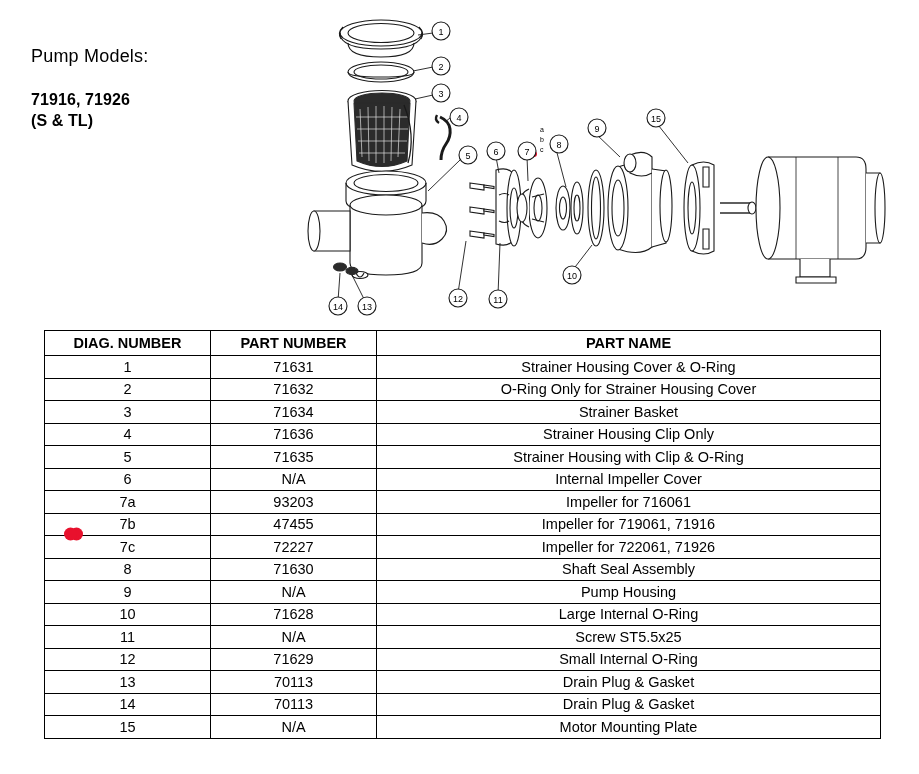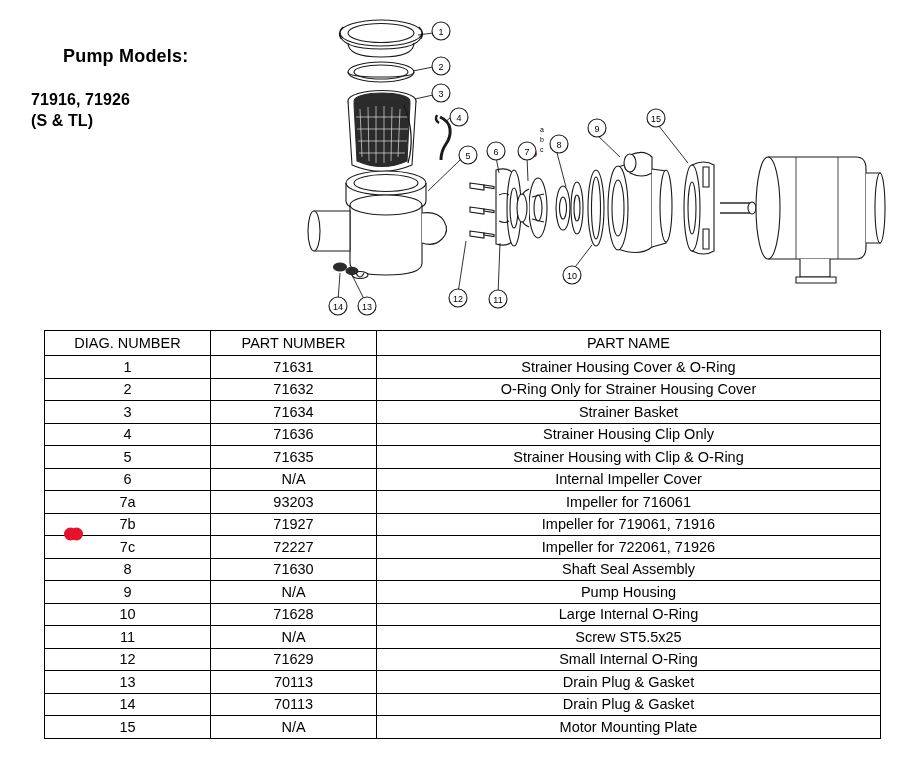--- a/index.html
+++ b/index.html
@@ -18,24 +18,23 @@
 
   
   #heading {
     position: absolute;
     left: 31px;
     top: 46px;
     width: 300px;
   }
   #heading .title {
     font-size: 18px;
-    font-weight: bold;
+    font-weight: normal;
     letter-spacing: 0.2px;
     margin-bottom: 22px;
-    margin-left: 32px;
   }
   #heading .models-line {
     font-size: 16px;
     font-weight: bold;
     line-height: 21px;
     letter-spacing: 0.1px;
   }
 
   
   #diagram {
@@ -61,21 +60,21 @@
   }
   table.parts th, table.parts td {
     border: 1px solid #000000;
     text-align: center;
     font-size: 14.5px;
     height: 21.5px;
     padding: 0;
     line-height: 20px;
   }
   table.parts th {
-    font-weight: normal;
+    font-weight: bold;
     font-size: 14.5px;
     height: 24px;
   }
   col.c-diag { width: 166px; }
   col.c-part { width: 166px; }
   col.c-name { width: 504px; }
 
   .cell-inner {
     position: relative;
     display: block;
@@ -399,21 +398,21 @@
           <td>
             <span class="cell-inner">93203</span>
           </td>
           <td>Impeller for 716061</td>
         </tr>
         <tr>
           <td>
             <span class="cell-inner">7b</span>
           </td>
           <td>
-            <span class="cell-inner">71927</span>
+            <span class="cell-inner">47455</span>
           </td>
           <td>Impeller for 719061, 71916</td>
         </tr>
         <tr>
           <td>
             <span class="dot dot-diag" style="background: rgb(232, 17, 45);"></span>
             <span class="cell-inner">7c</span>
           </td>
           <td>
             <span class="dot dot-part" style="background: rgb(232, 17, 45);"></span>

